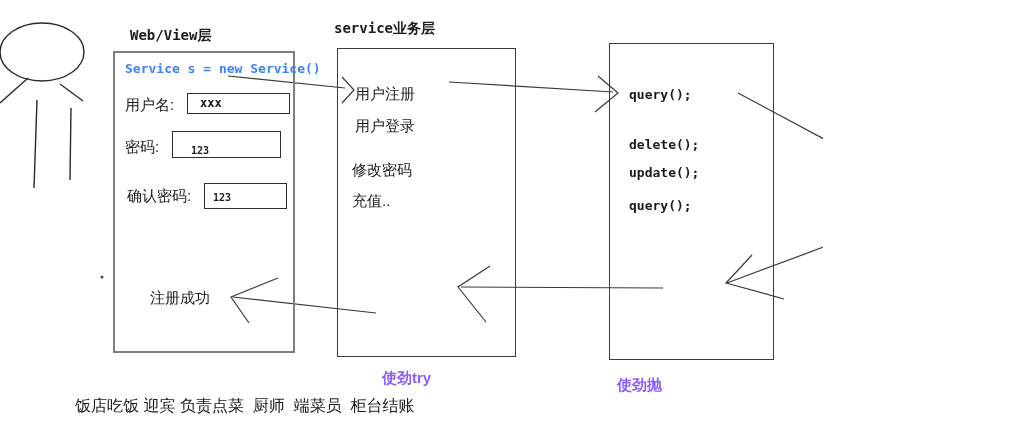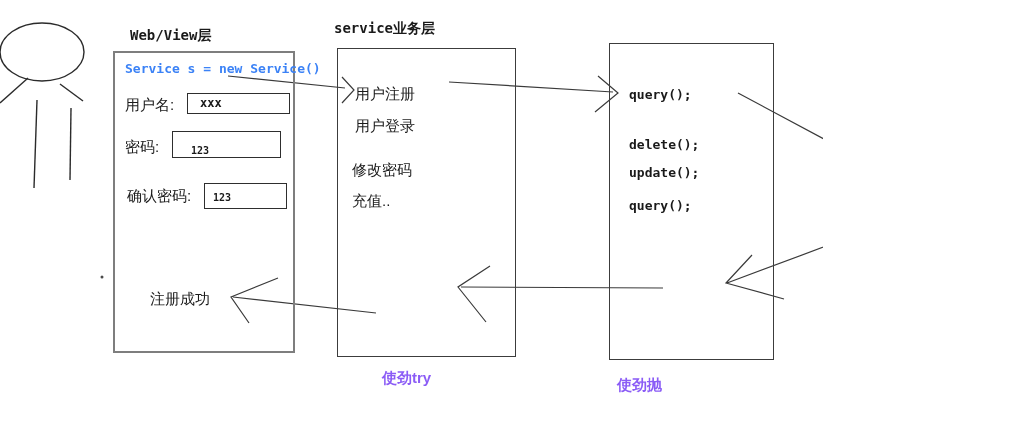--- a/index.html
+++ b/index.html
@@ -65,31 +65,32 @@
   <div class="t code fieldval" style="left:200px; top:97px; font-size:12px;">xxx</div>
 
   <div class="t cjk15" style="left:125px; top:138px;">密码:</div>
   <div class="box field f2"></div>
   <div class="t code fieldval" style="left:191px; top:145px;">123</div>
 
   <div class="t cjk15" style="left:127px; top:187px;">确认密码:</div>
   <div class="box field f3"></div>
   <div class="t code fieldval" style="left:213px; top:192px;">123</div>
 
-  <div class="t cjk15" style="left:150px; top:290px;">注册成功</div>
+  <div class="t cjk15" style="left:150px; top:290px;font-family:Liberation Serif, serif;">注册成功</div>
 
   <div class="t cjk15" style="left:355px; top:85px;">用户注册</div>
   <div class="t cjk15" style="left:355px; top:117px;">用户登录</div>
   <div class="t cjk15" style="left:352px; top:161px;">修改密码</div>
   <div class="t cjk15" style="left:352px; top:192px;">充值..</div>
 
   <div class="t code" style="left:629px; top:88px;">query();</div>
   <div class="t code" style="left:629px; top:138px;">delete();</div>
   <div class="t code" style="left:629px; top:166px;">update();</div>
   <div class="t code" style="left:629px; top:199px;">query();</div>
 
   <div class="t cjk15" style="left:886px; top:191px;text-align:right;">数据库</div>
 
   <div class="t rednote" style="left:382px; top:369px;">使劲try</div>
   <div class="t rednote" style="left:617px; top:376px;">使劲抛</div>
 
+  <div class="t" style="left:75px; top:397px; font-size:16px;">饭店吃饭 迎宾 负责点菜  厨师  端菜员  柜台结账</div>
 
 </div>
 
 </body></html>

